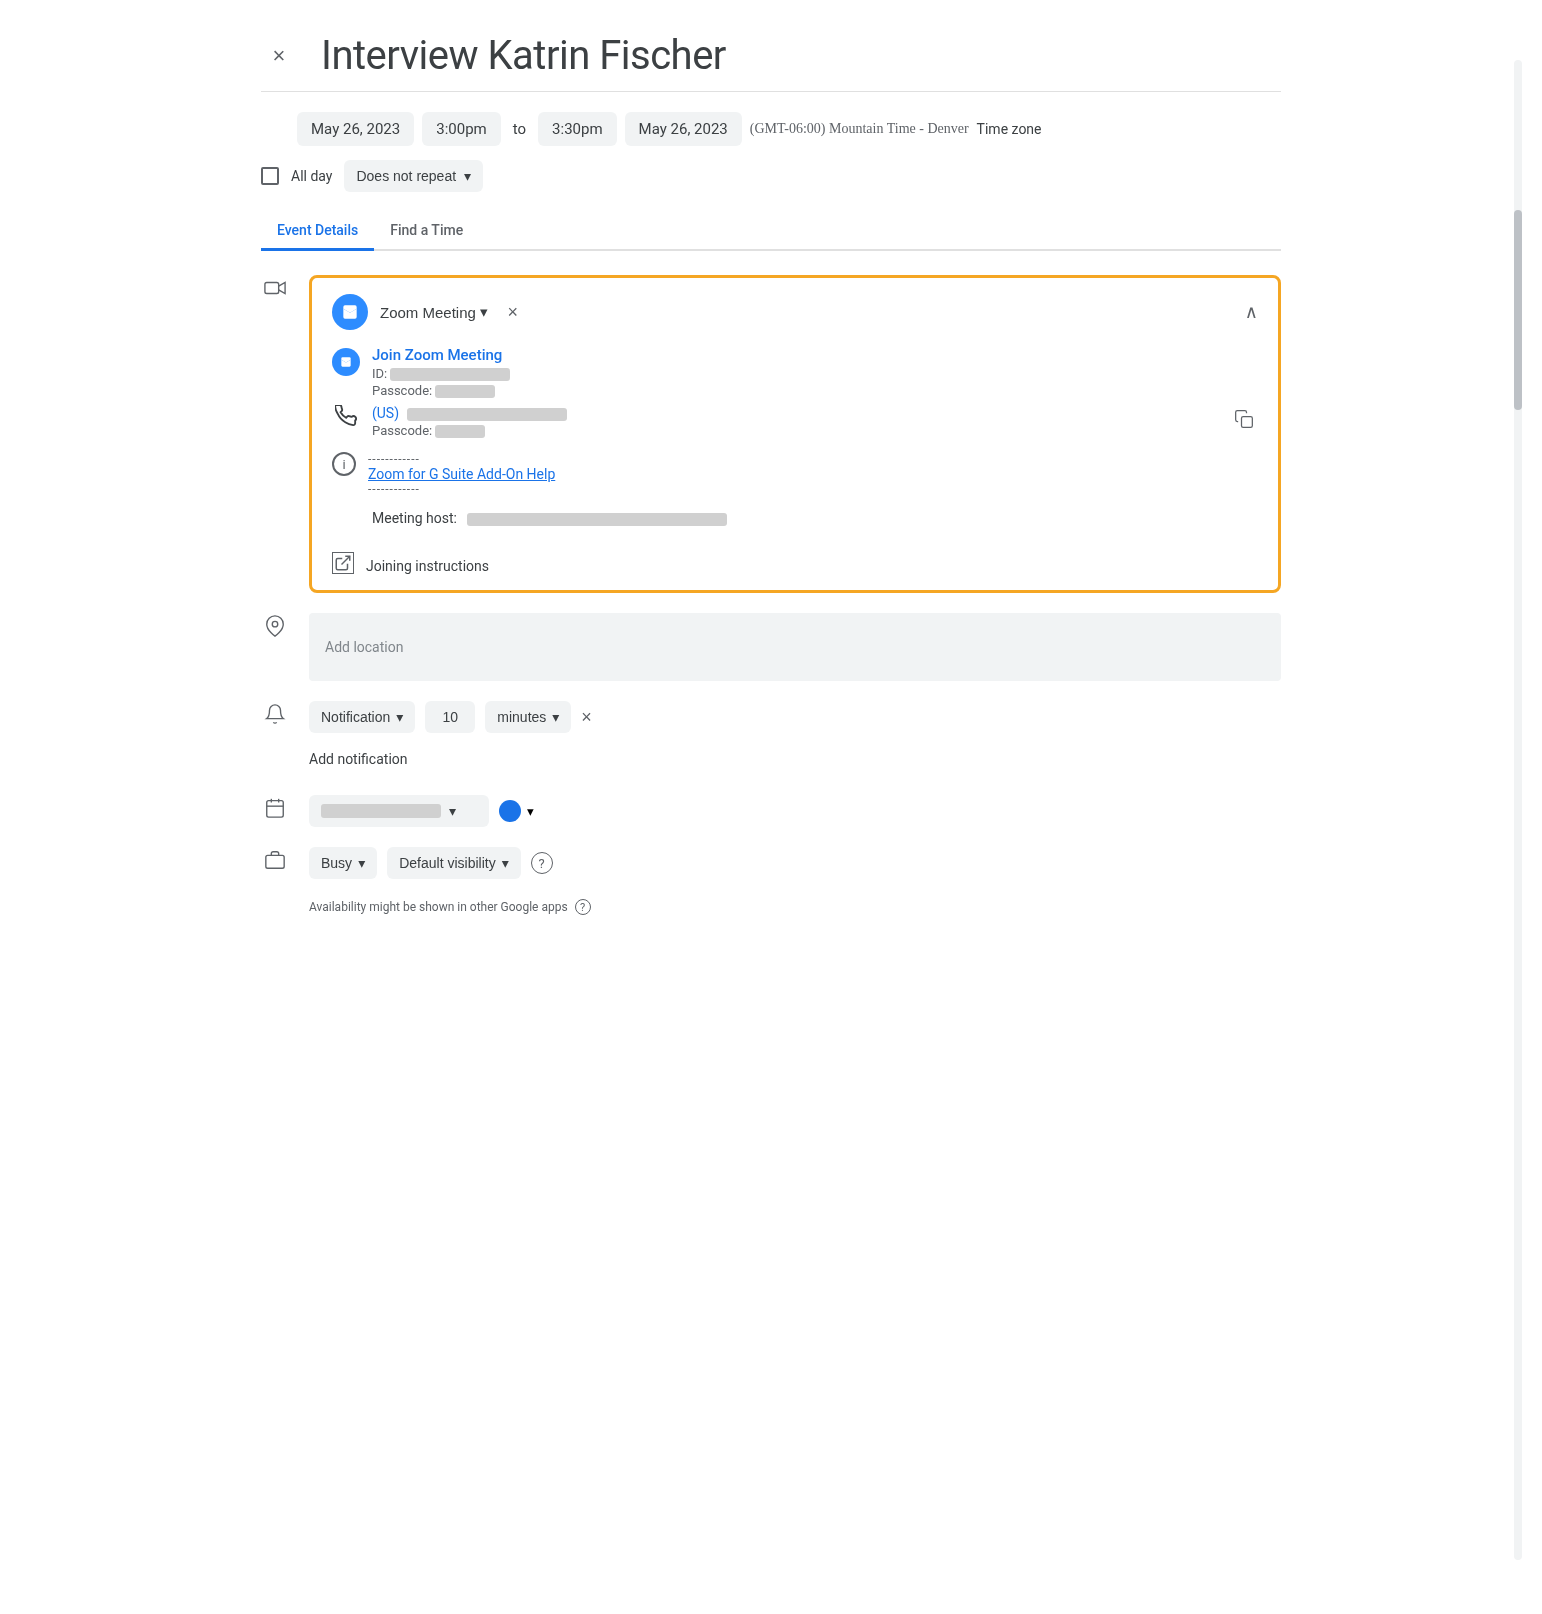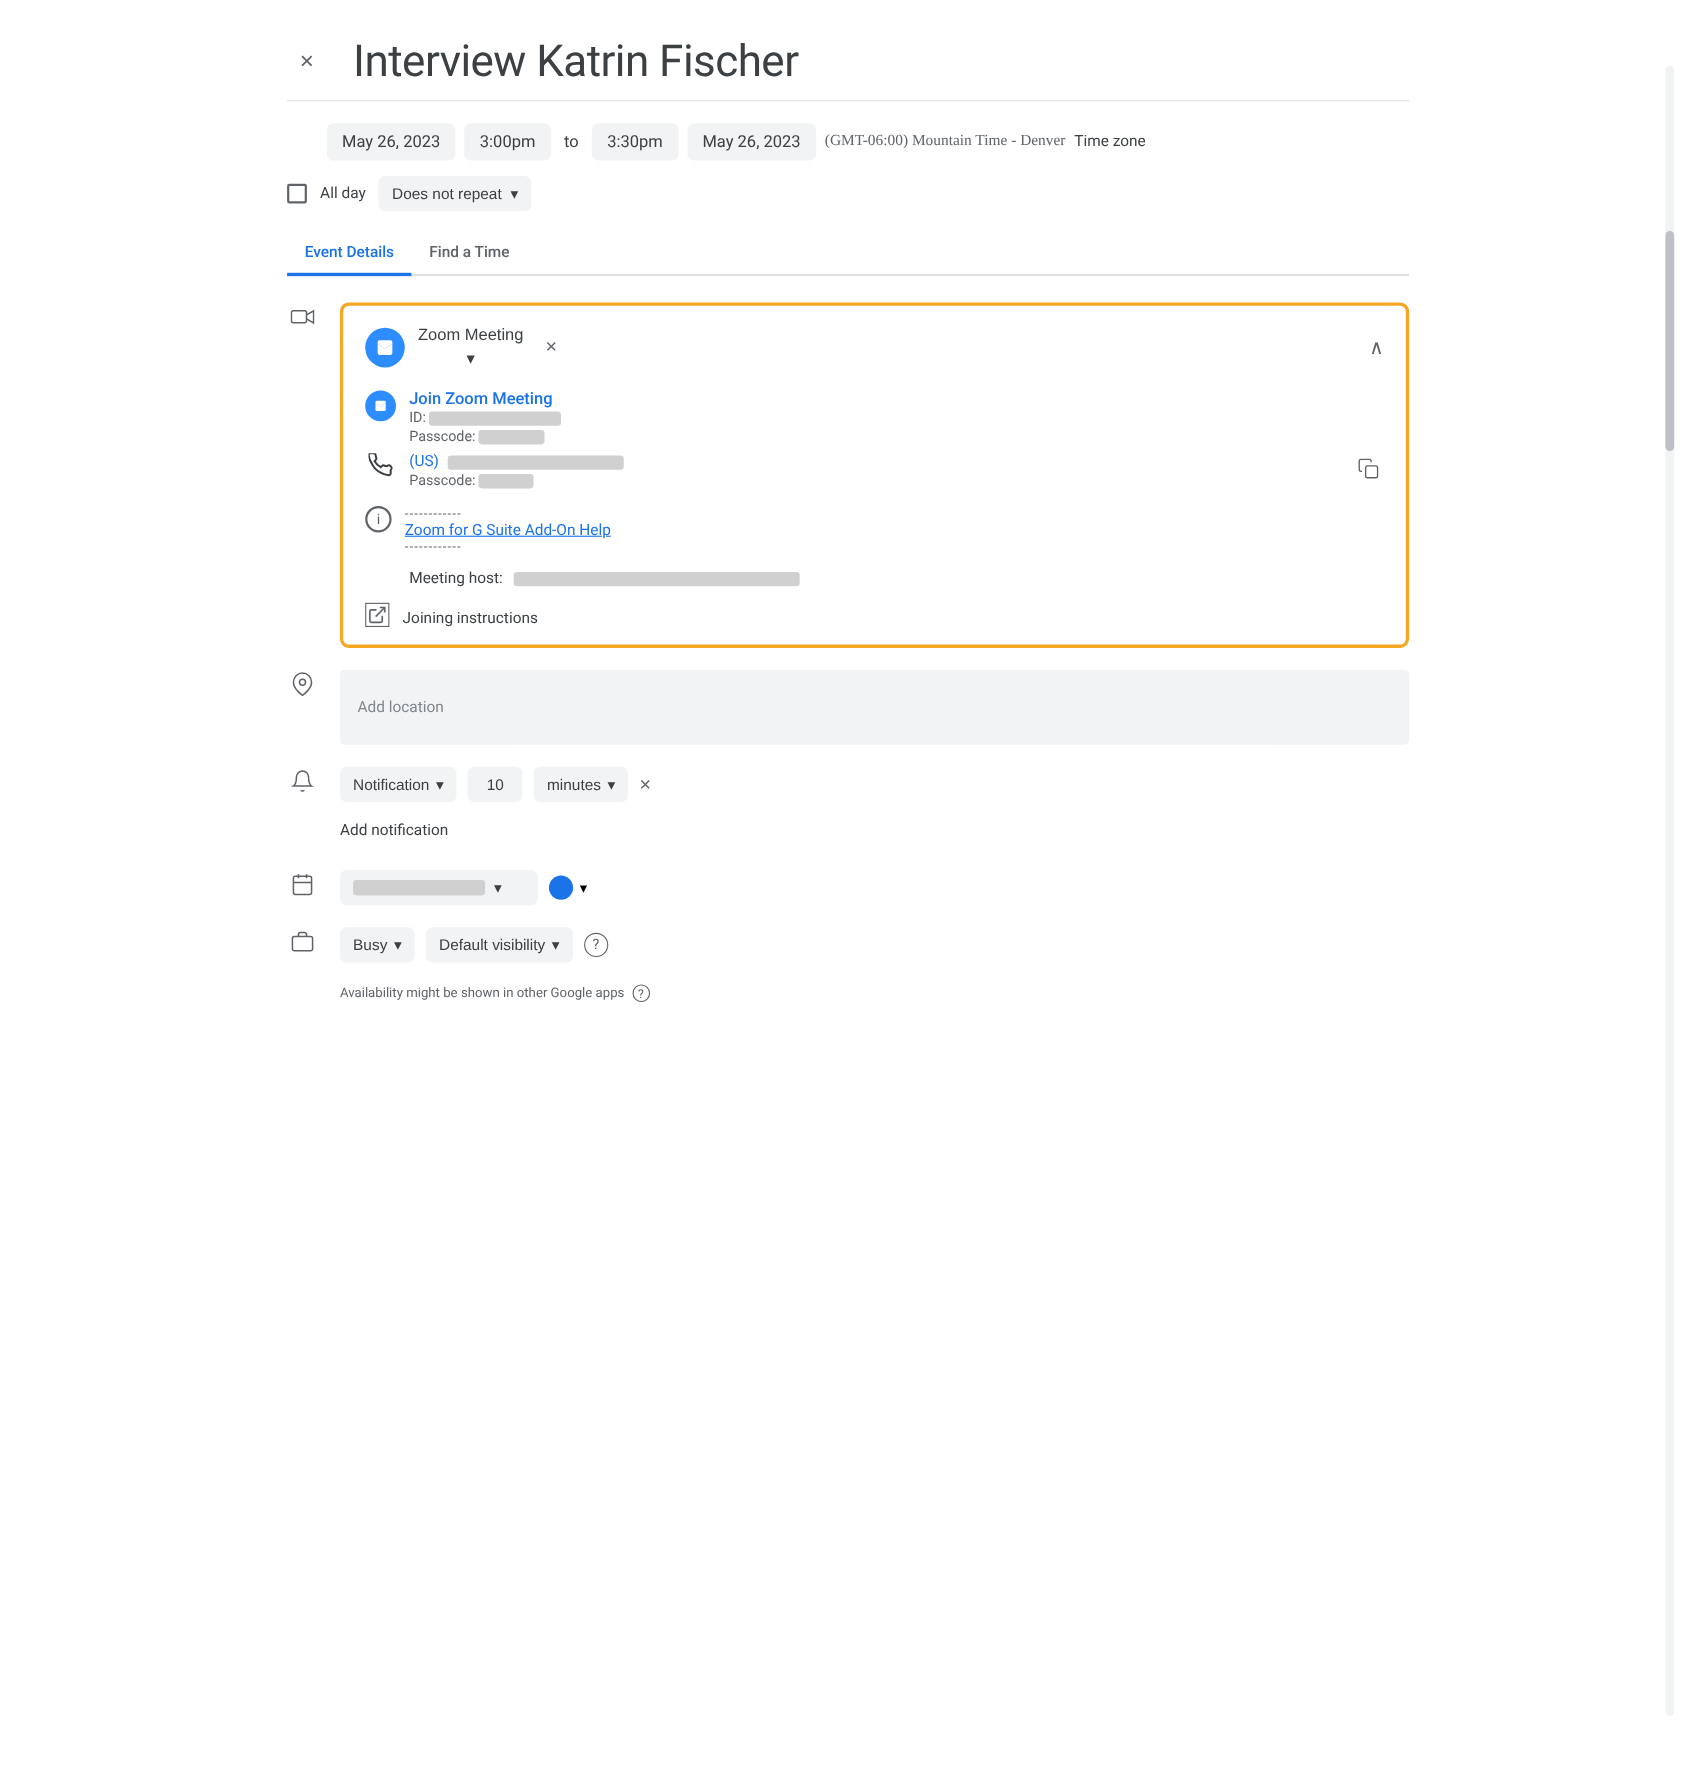--- a/index.html
+++ b/index.html
@@ -175,21 +175,20 @@
     .zoom-dropdown-btn {
       display: flex;
       align-items: center;
       gap: 4px;
       font-size: 15px;
       color: #3c4043;
       cursor: pointer;
       background: none;
       border: none;
       padding: 2px 4px;
-      flex-direction: column;
     }
     .close-zoom-btn {
       margin-left: 8px;
       cursor: pointer;
       color: #5f6368;
       font-size: 18px;
       background: none;
       border: none;
     }
     .zoom-join-row {
@@ -278,21 +277,21 @@
     }
     .zoom-add-on-link {
       color: #1a73e8;
       font-size: 14px;
       cursor: pointer;
       text-decoration: underline;
     }
     .meeting-host-row {
       font-size: 14px;
       color: #3c4043;
-      margin-bottom: 14px;
+      margin-bottom: 26px;
       padding-left: 40px;
     }
     .joining-row {
       display: flex;
       align-items: flex-end;
       gap: 12px;
       font-size: 14px;
       color: #3c4043;
     }
     .ext-link-icon {

